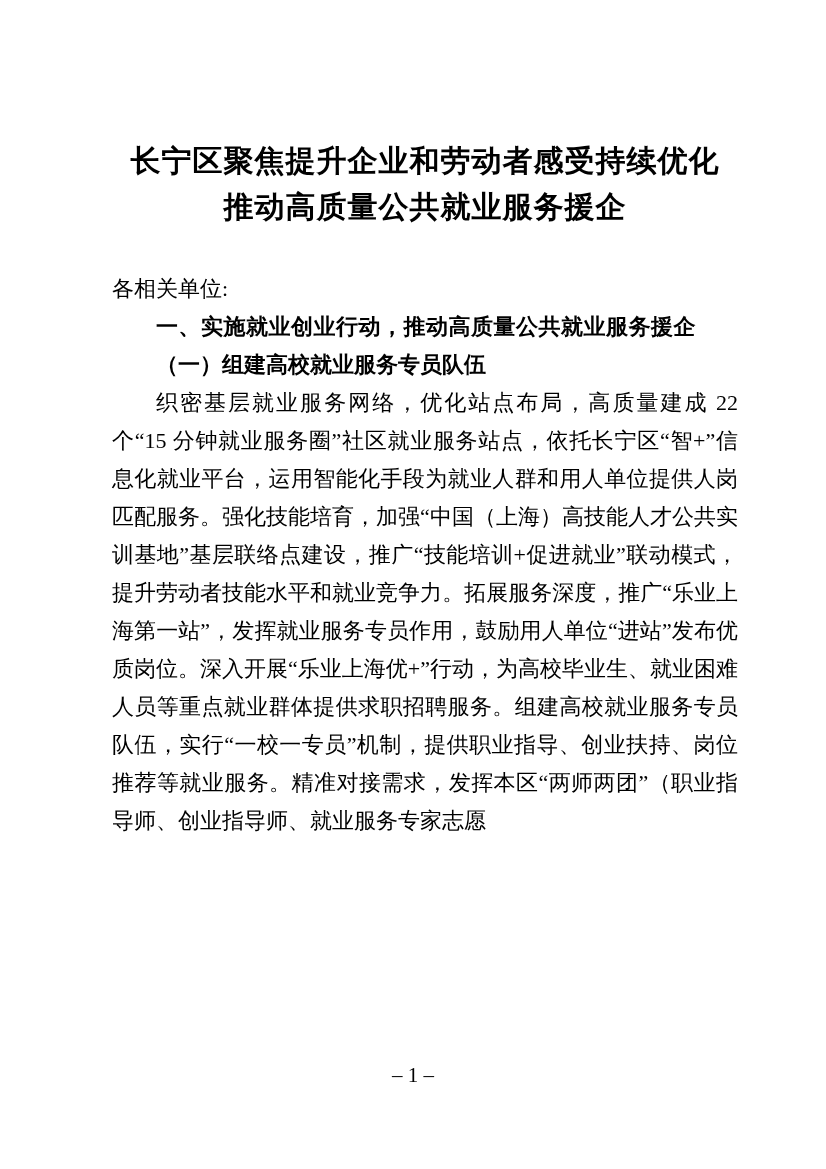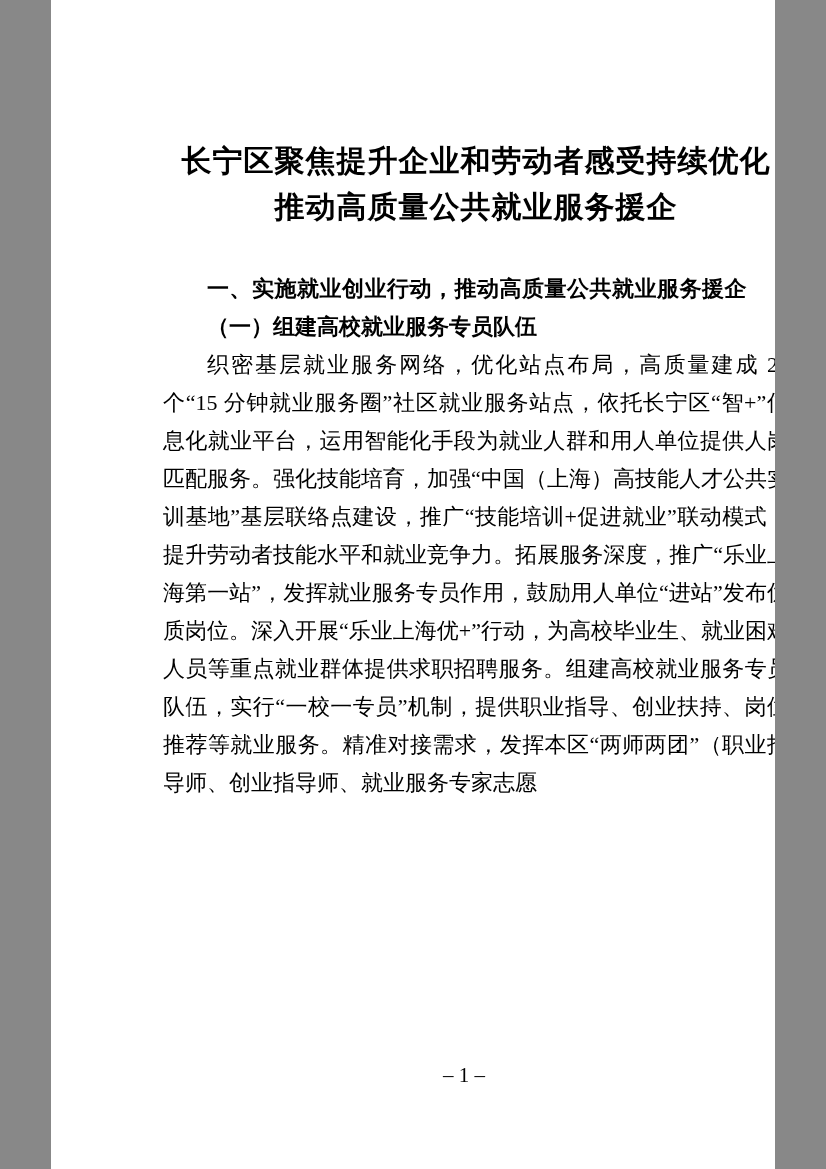--- a/index.html
+++ b/index.html
@@ -2,21 +2,21 @@
 <html><head>
 <meta charset="utf-8">
 <style>
   html, body {
     margin: 0;
     padding: 0;
     background: #888;
   }
   .page {
     position: relative;
-    width: 724px;
+    width: 826px;
     height: 1169px;
     margin: 0 auto;
     background: #ffffff;
     color: #000000;
     overflow: hidden;
     font-family: "Liberation Serif", "DejaVu Serif", serif;
   }
   .doc-title {
     position: absolute;
     top: 138px;
@@ -75,20 +75,21 @@
 <body>
 
 <div class="page">
 
   <div class="doc-title">
     <div>长宁区聚焦提升企业和劳动者感受持续优化</div>
     <div>推动高质量公共就业服务援企</div>
   </div>
 
   <div class="doc-body">
+    <p class="salutation">各相关单位:</p>
     <p class="h1">一、实施就业创业行动，推动高质量公共就业服务援企</p>
     <p class="h2">（一）组建高校就业服务专员队伍</p>
     <p class="para">织密基层就业服务网络，优化站点布局，高质量建成 22 个“15 分钟就业服务圈”社区就业服务站点，依托长宁区“智+”信息化就业平台，运用智能化手段为就业人群和用人单位提供人岗匹配服务。强化技能培育，加强“中国（上海）高技能人才公共实训基地”基层联络点建设，推广“技能培训+促进就业”联动模式，提升劳动者技能水平和就业竞争力。拓展服务深度，推广“乐业上海第一站”，发挥就业服务专员作用，鼓励用人单位“进站”发布优质岗位。深入开展“乐业上海优+”行动，为高校毕业生、就业困难人员等重点就业群体提供求职招聘服务。组建高校就业服务专员队伍，实行“一校一专员”机制，提供职业指导、创业扶持、岗位推荐等就业服务。精准对接需求，发挥本区“两师两团”（职业指导师、创业指导师、就业服务专家志愿</p>
   </div>
 
   <div class="page-num">– 1 –</div>
 
 </div>
 
 </body></html>

